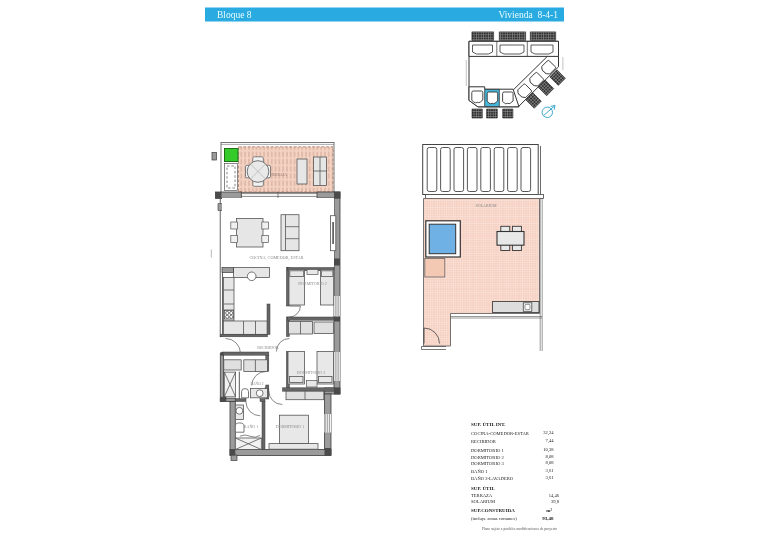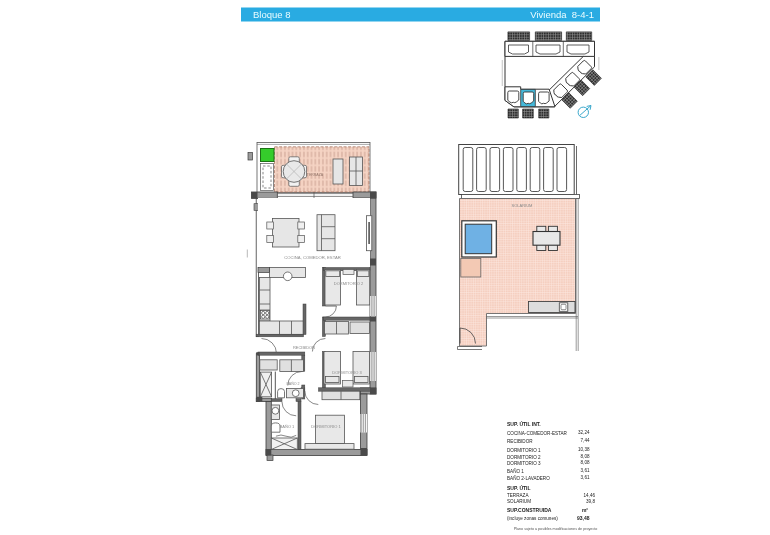--- a/index.html
+++ b/index.html
@@ -1,17 +1,17 @@
 <!DOCTYPE html>
 <html><head>
 <meta charset="utf-8">
 <style>
   html,body{margin:0;padding:0;background:#ffffff;}
   .page{position:relative;width:618px;height:535px;background:#ffffff;overflow:hidden;
-        font-family:Liberation Sans, sans-serif;margin-left:36px;}
+        font-family:Liberation Serif, serif;}
   svg{position:absolute;left:0;top:0;}
 </style>
 </head>
 <body>
 <div class="page">
 <svg width="770" height="535" viewBox="0 0 770 535">
 <defs>
 
   <pattern id="terr" width="3.8" height="7.2" patternUnits="userSpaceOnUse">
     <rect width="3.8" height="7.2" fill="#f5d3c3"></rect>

